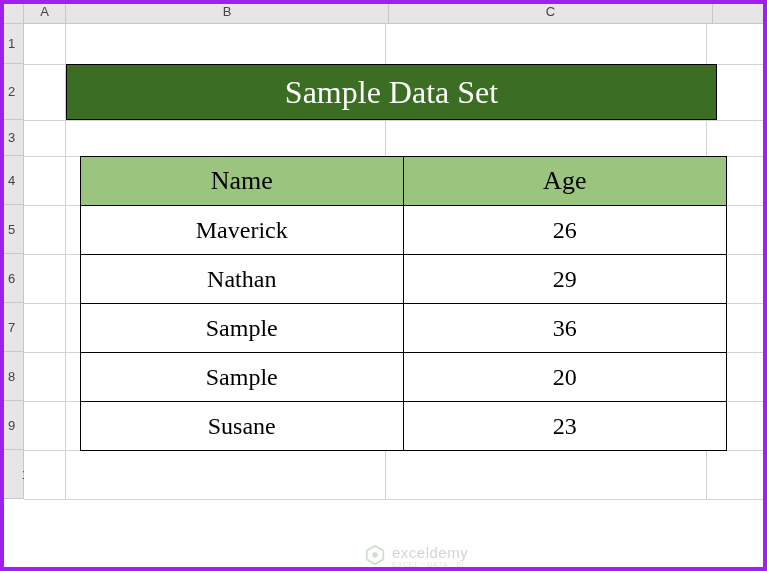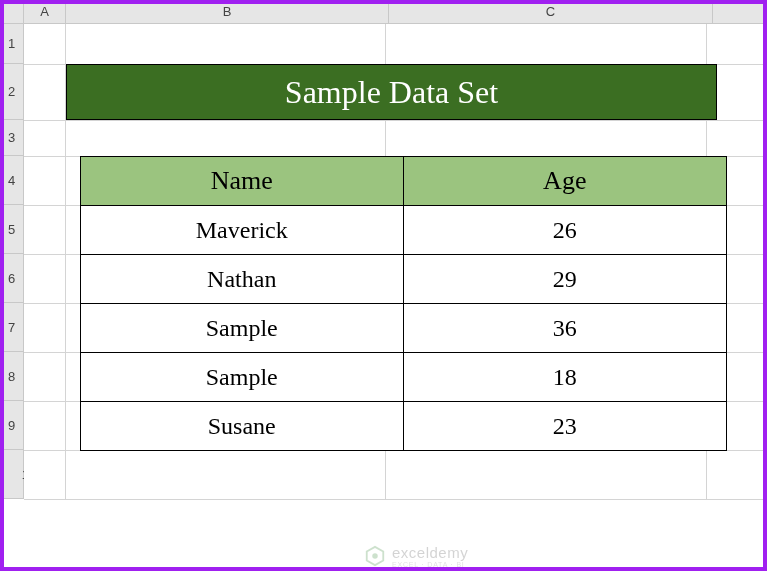--- a/index.html
+++ b/index.html
@@ -114,21 +114,21 @@
     .data-table td {
       background: #fff;
       font-size: 24px;
       border: 1.5px solid #000;
       text-align: center;
     }
 
     .watermark {
       position: absolute;
       display: flex;
-      align-items: center;
+      align-items: flex-start;
       gap: 6px;
       opacity: 0.25;
       font-family: 'Segoe UI', Arial, sans-serif;
       color: #555;
     }
     .wm-hex {
       width: 22px; height: 22px;
       position: relative;
     }
     .wm-hex svg { width: 22px; height: 22px; }
@@ -269,21 +269,21 @@
           <tr style="height:49px">
             <td>Nathan</td>
             <td>29</td>
           </tr>
           <tr style="height:49px">
             <td>Sample</td>
             <td>36</td>
           </tr>
           <tr style="height:49px">
             <td>Sample</td>
-            <td>18</td>
+            <td>20</td>
           </tr>
           <tr style="height:49px">
             <td>Susane</td>
             <td>23</td>
           </tr>
         </tbody>
           </table>
 
         <div class="watermark" style="left:340px; top:520px;">
           <div class="wm-hex">

